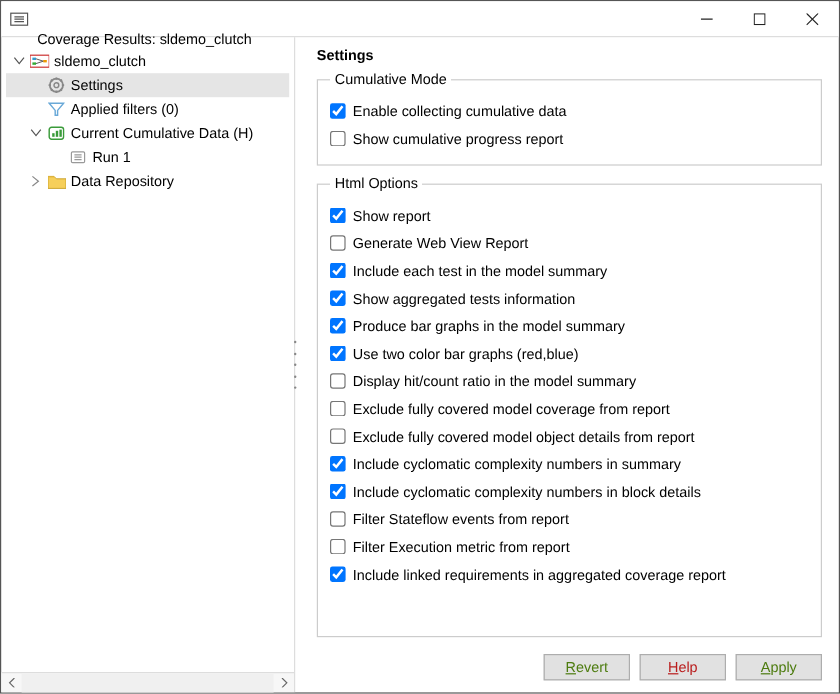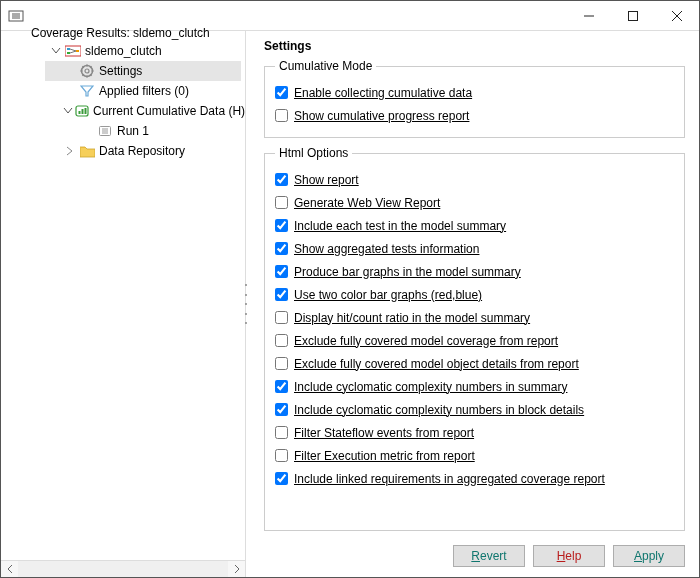--- a/index.html
+++ b/index.html
@@ -48,21 +48,20 @@
     border-right: 1px solid #ddd;
     display: flex;
     flex-direction: column;
     padding-top: 10px;
     position: relative;
   }
   .tree {
     flex: 1;
     overflow: hidden;
     padding: 0 4px;
-    margin-left: 40px;
   }
   .tree-row {
     display: flex;
     align-items: center;
     height: 20px;
     padding-left: 4px;
     white-space: nowrap;
   }
   .tree-row.selected {
     background: #e5e5e5;
@@ -115,21 +114,20 @@
     padding: 8px 10px 10px 10px;
   }
   legend {
     font-size: 12px;
     padding: 0 4px;
   }
   .chk-row {
     display:flex;
     align-items:center;
     height: 23px;
-    text-decoration: underline;
   }
   .chk-row input[type=checkbox]{
     width:13px;height:13px;margin:0 6px 0 0;
   }
   .chk-row label { font-size:12px; }
   .button-row {
     display:flex;
     justify-content:flex-end;
     gap: 8px;
     padding-top: 6px;
@@ -137,21 +135,21 @@
   .btn {
     width: 72px;
     height: 22px;
     border: 1px solid #adadad;
     background: #e1e1e1;
     font-size: 12px;
     display:flex;align-items:center;justify-content:center;
     color:#b91c1c;
   }
   .btn.disabled {
-    color: #0f766e;
+    color: #4d7c0f;
   }
   .u { text-decoration: underline; }
 </style>
 </head>
 <body>
 
 <div class="titlebar">
   <span class="icon">
     <svg width="16" height="16" viewBox="0 0 16 16">
       <rect x="1" y="3" width="14" height="10" fill="none" stroke="#555" stroke-width="1"></rect>

